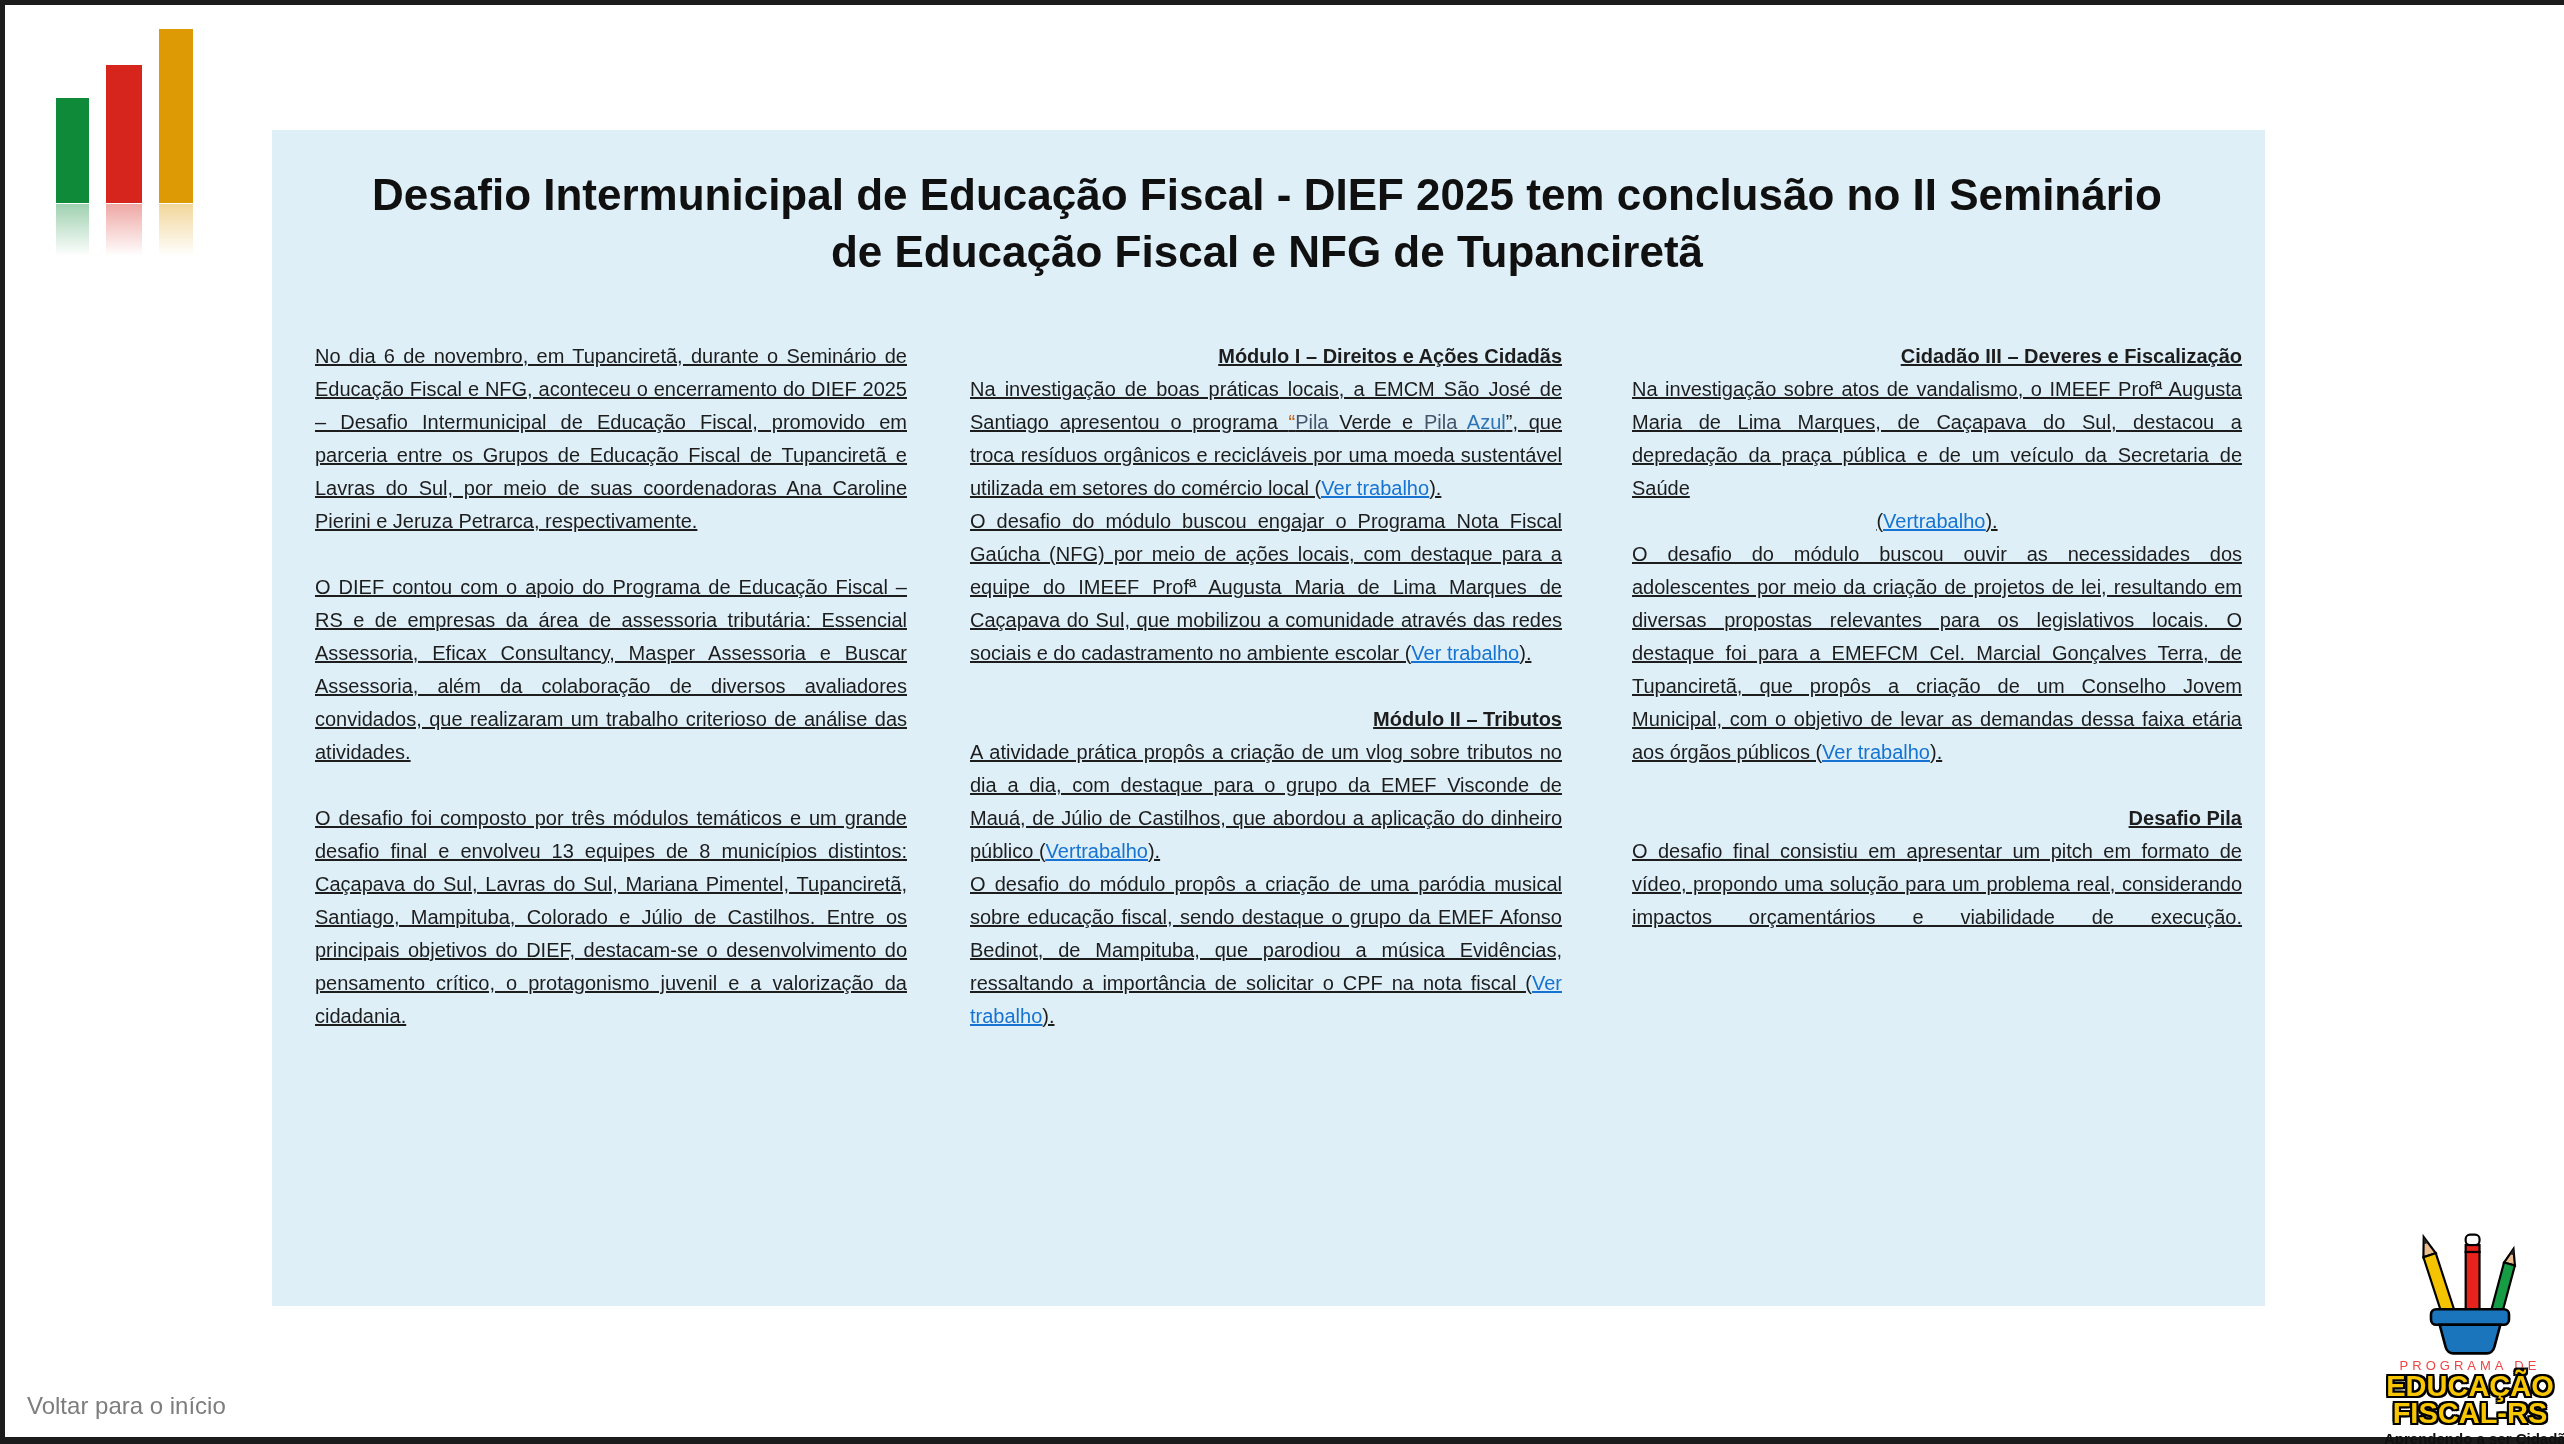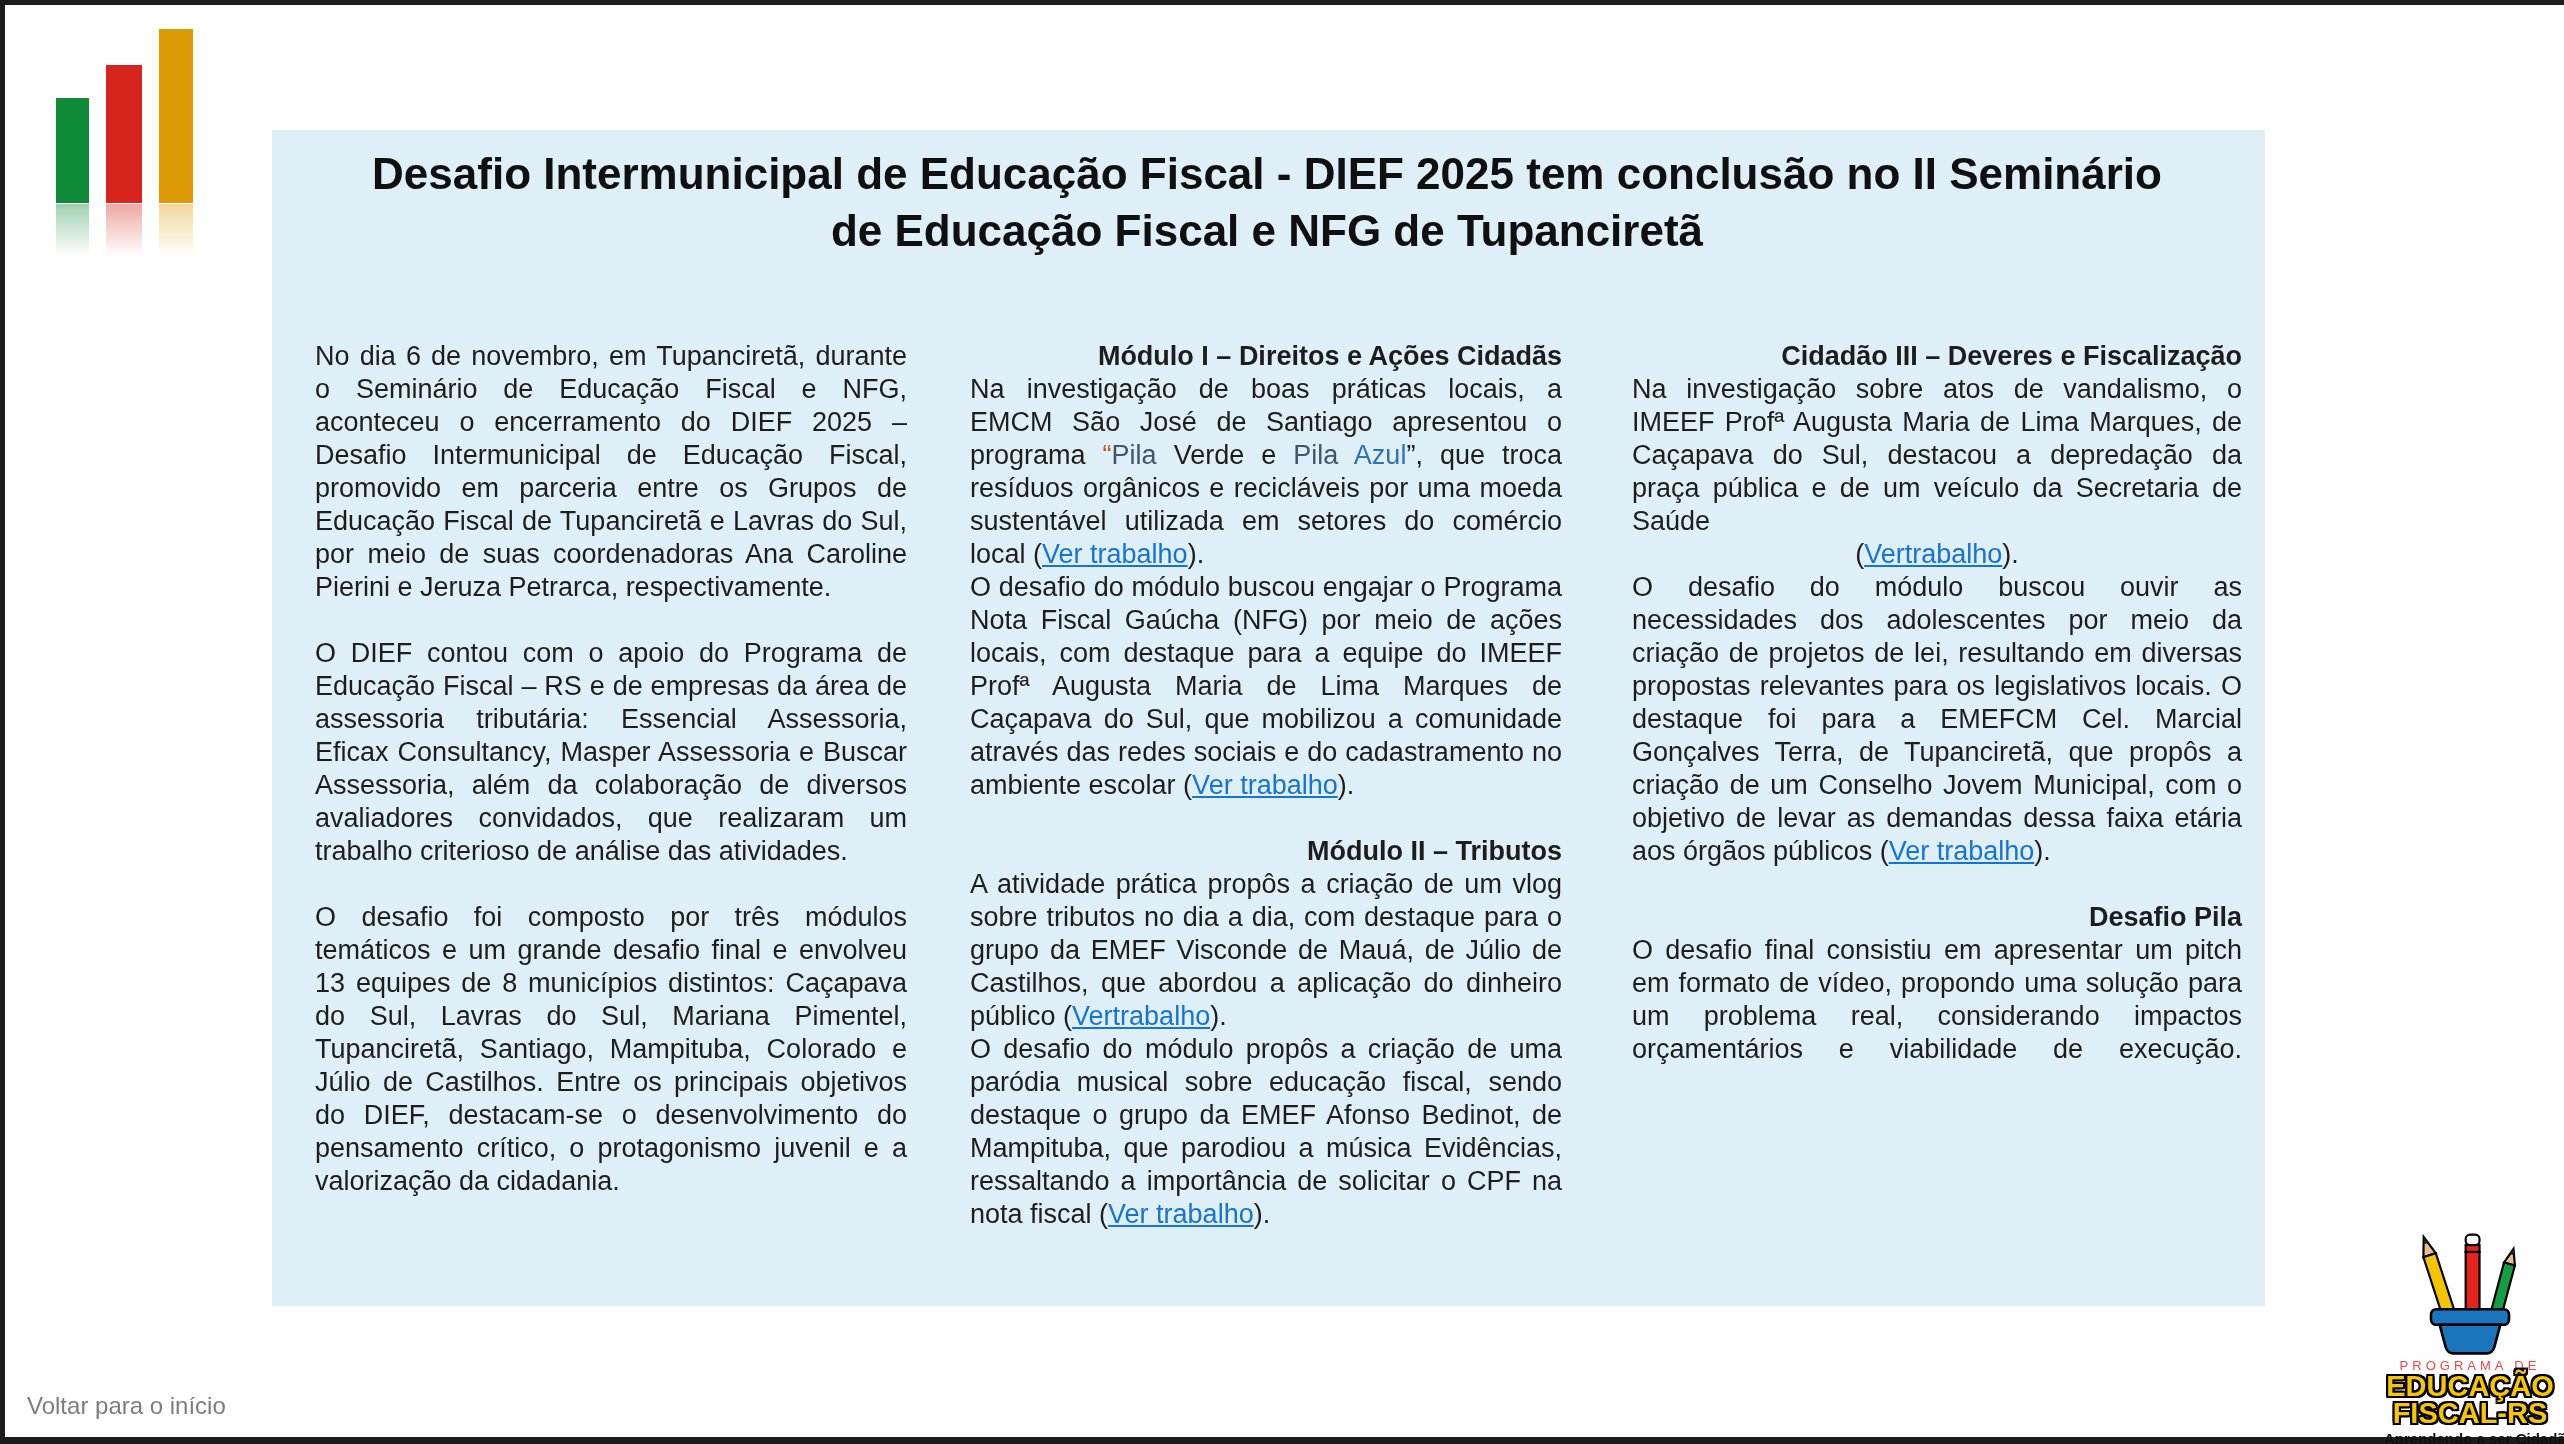--- a/index.html
+++ b/index.html
@@ -16,26 +16,26 @@
   .bars{position:absolute;left:0;top:0;width:260px;height:270px;}
   .bar{position:absolute;bottom:0;}
   .refl{position:absolute;}
 
   
   .panel{
     position:absolute;left:272px;top:130px;width:1993px;height:1176px;
     background:#DEEFF8;overflow:hidden;
   }
   .title{
-    position:absolute;left:100px;top:15px;width:1790px;
+    position:absolute;left:100px;top:36px;width:1790px;
     text-align:center;font-weight:bold;font-size:44px;line-height:57px;color:#101010;
     letter-spacing:0px;
   }
   .cols{position:absolute;left:0;top:0;width:100%;height:100%;}
-  .col{position:absolute;top:210px;font-size:27px;line-height:33px;color:#1d1d1d;}
+  .col{position:absolute;top:210px;font-size:20px;line-height:33px;color:#1d1d1d;text-decoration:underline;}
   .col1{left:43px;width:592px;}
   .col2{left:698px;width:592px;}
   .col3{left:1360px;width:610px;}
   .p{text-align:justify;}
   .p.jl{text-align-last:justify;}
   .pc{text-align:center;}
   .h{font-weight:bold;text-align:right;}
   .gap{height:33px;}
   .lnk{color:#1673D1;text-decoration:underline;cursor:pointer;}
   .rq{color:#C55A11;}

